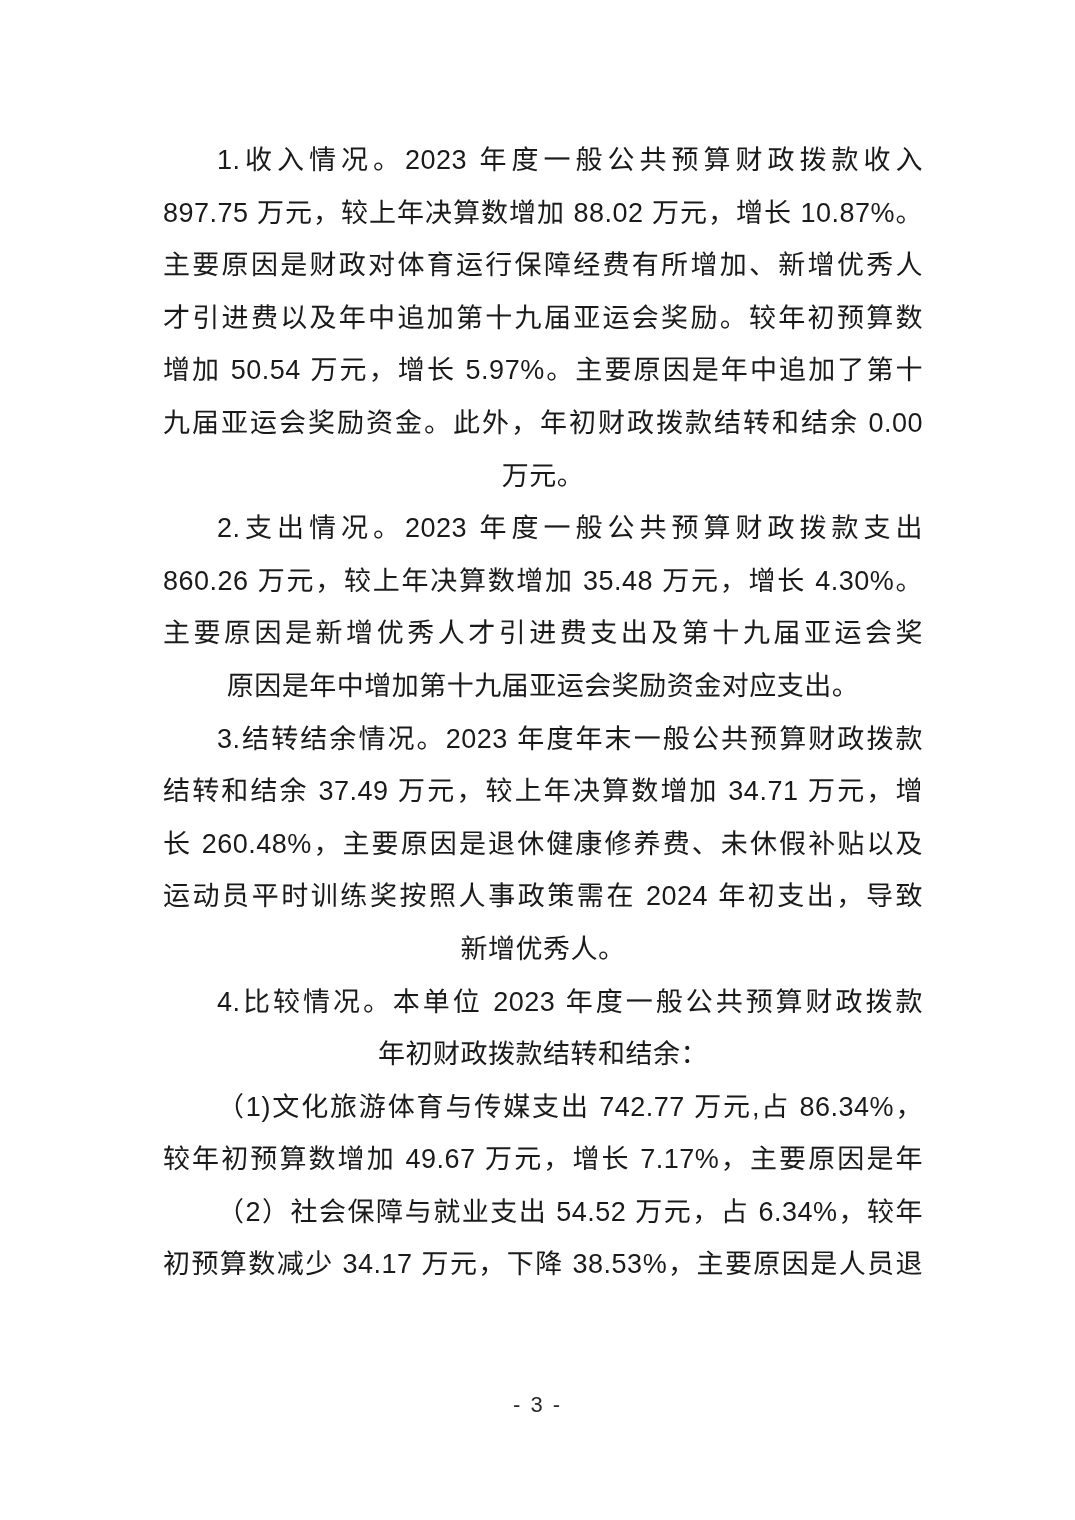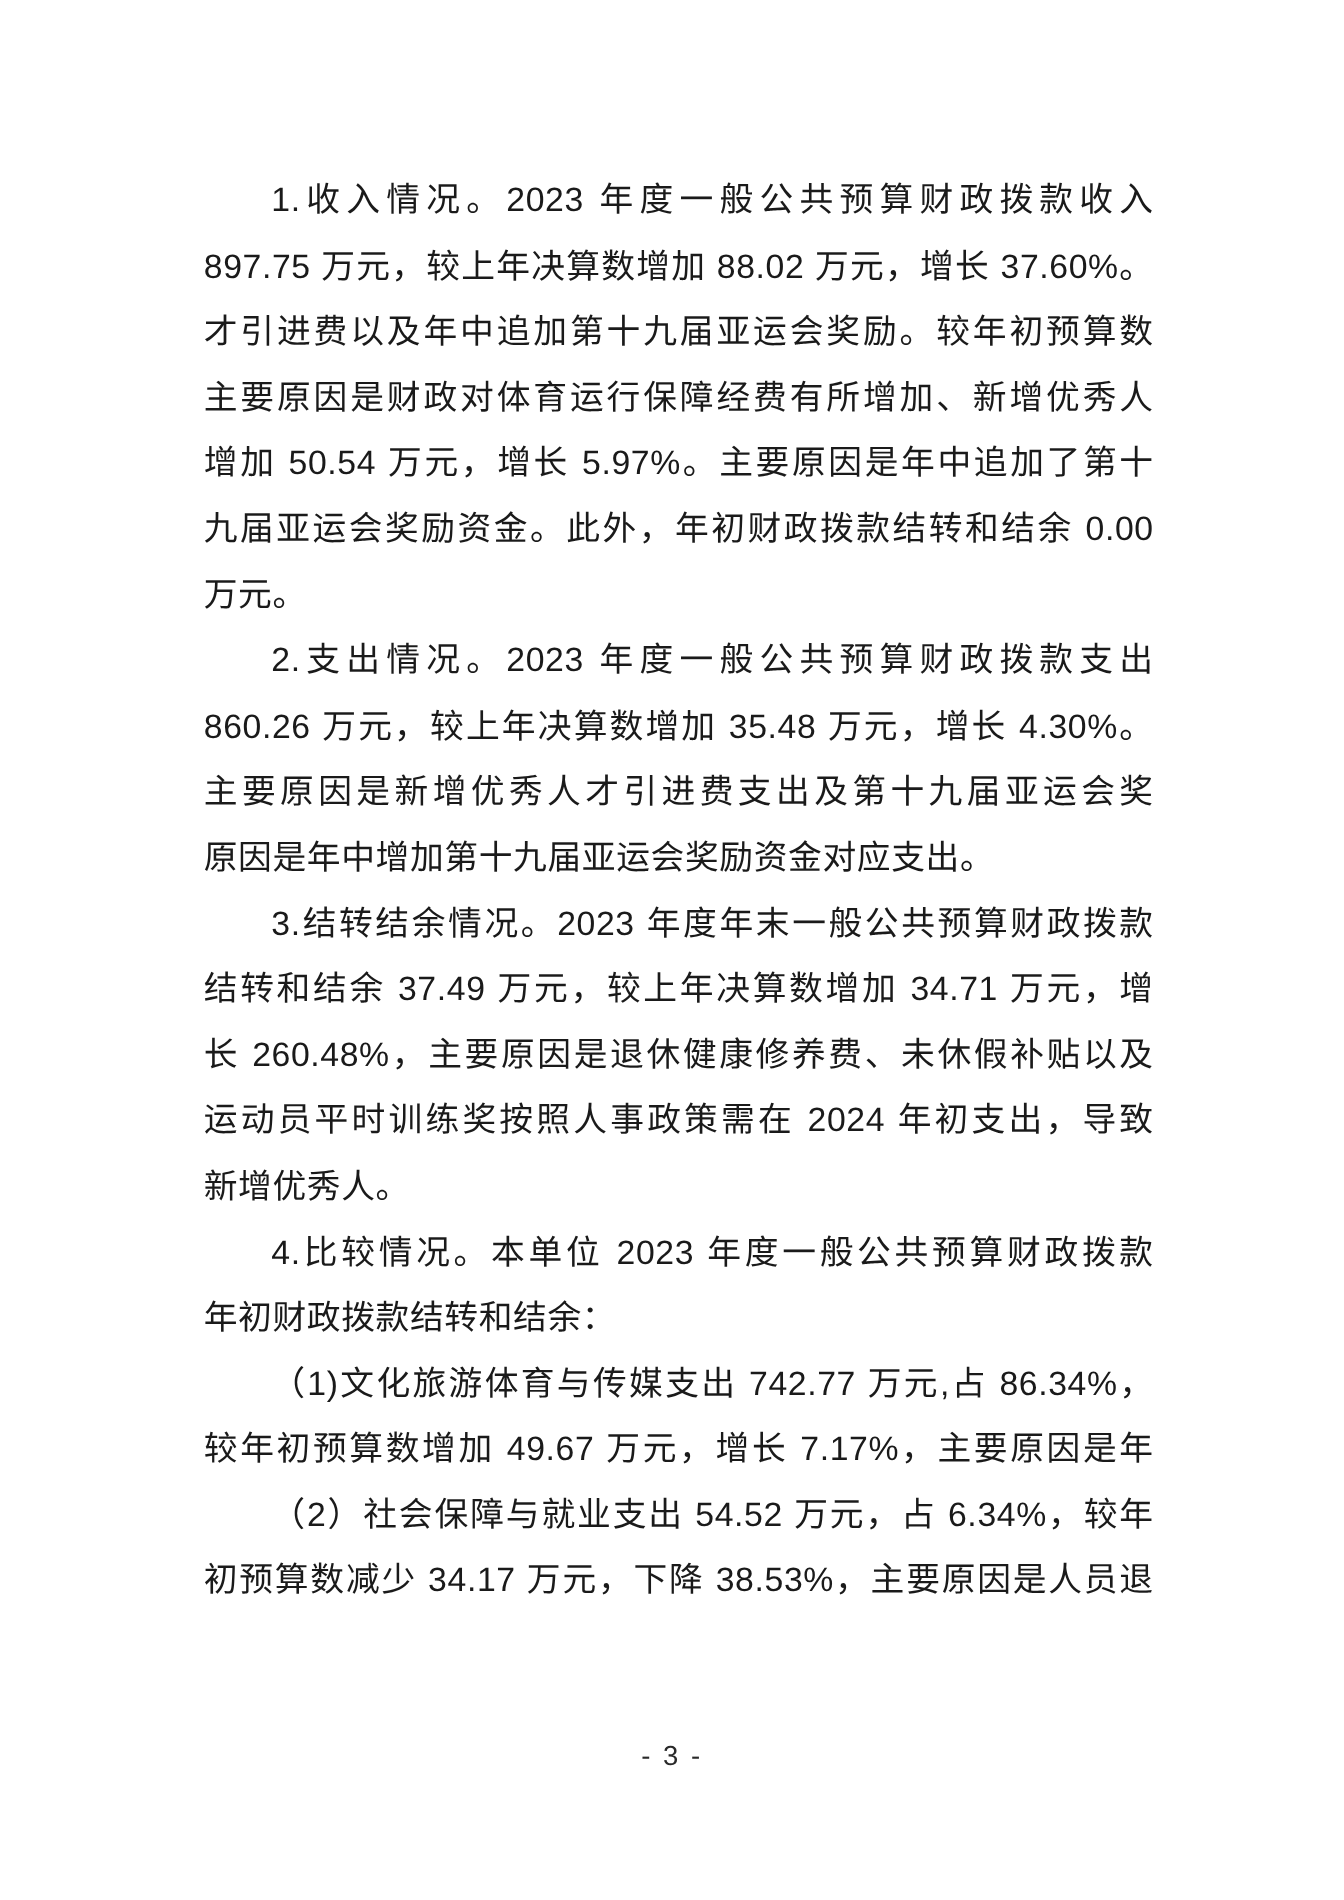--- a/index.html
+++ b/index.html
@@ -32,21 +32,21 @@
   
   .ln {
     text-align: justify;
     text-align-last: justify;
     -moz-text-align-last: justify;
     text-justify: inter-character;
     min-height: 52.6px;
   }
   
   .ln.end {
-    text-align: left;
+    text-align: center;
     text-align-last: auto;
     -moz-text-align-last: auto;
   }
   
   .ln.ind {
     text-indent: 2em;
   }
   .footer {
     position: absolute;
     top: 1390px;
@@ -61,23 +61,23 @@
 </style>
 </head>
 <body>
 
 <div class="page">
 
   <div class="textblock">
 
     <div class="para">
       <div class="ln ind">1.收入情况。2023 年度一般公共预算财政拨款收入</div>
-      <div class="ln">897.75 万元，较上年决算数增加 88.02 万元，增长 37.60%。</div>
+      <div class="ln">897.75 万元，较上年决算数增加 88.02 万元，增长 10.87%。</div>
+      <div class="ln">主要原因是财政对体育运行保障经费有所增加、新增优秀人</div>
       <div class="ln">才引进费以及年中追加第十九届亚运会奖励。较年初预算数</div>
-      <div class="ln">主要原因是财政对体育运行保障经费有所增加、新增优秀人</div>
       <div class="ln">增加 50.54 万元，增长 5.97%。主要原因是年中追加了第十</div>
       <div class="ln">九届亚运会奖励资金。此外，年初财政拨款结转和结余 0.00</div>
       <div class="ln end">万元。</div>
     </div>
 
     <div class="para">
       <div class="ln ind">2.支出情况。2023 年度一般公共预算财政拨款支出</div>
       <div class="ln">860.26 万元，较上年决算数增加 35.48 万元，增长 4.30%。</div>
       <div class="ln">主要原因是新增优秀人才引进费支出及第十九届亚运会奖</div>
       <div class="ln end">原因是年中增加第十九届亚运会奖励资金对应支出。</div>

